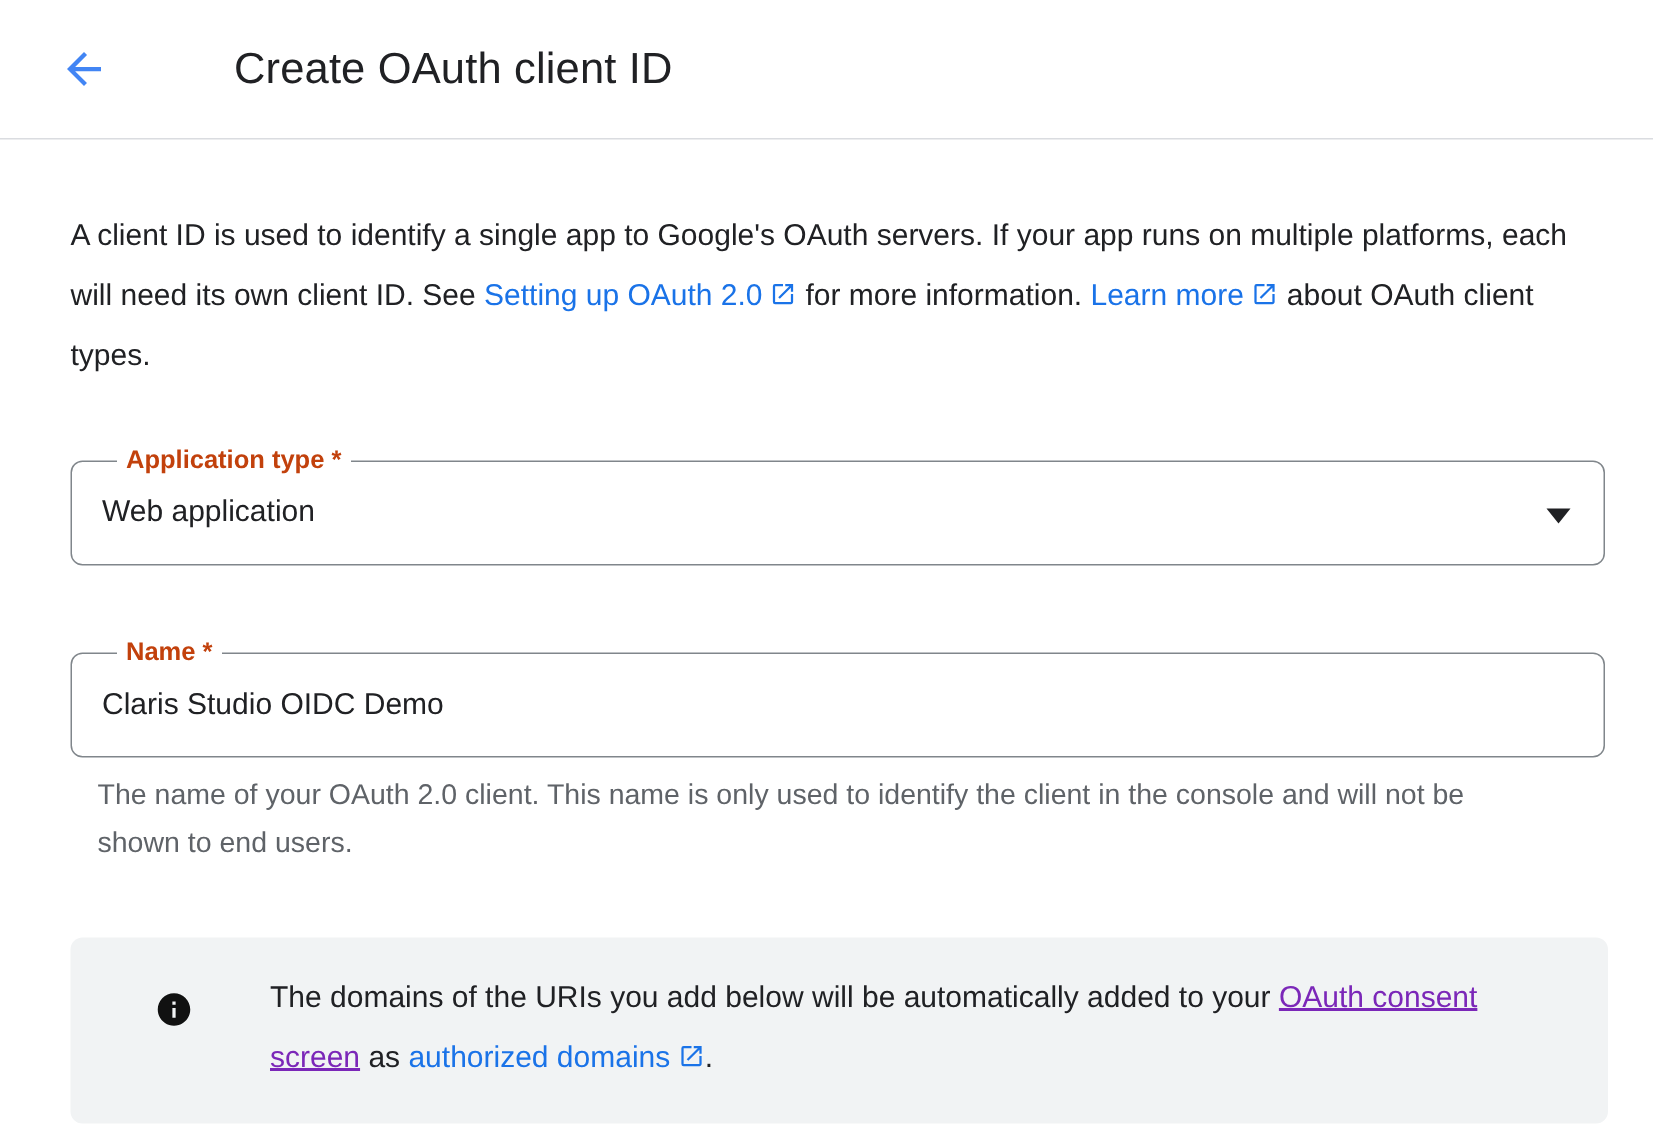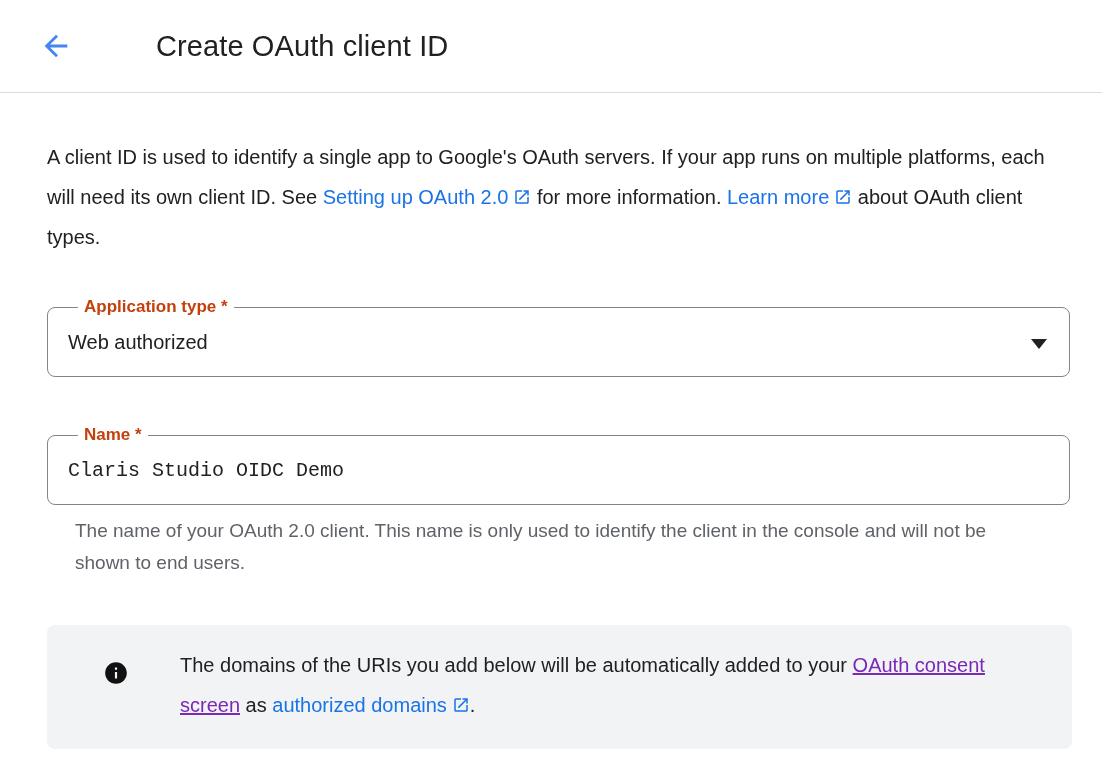--- a/index.html
+++ b/index.html
@@ -27,23 +27,23 @@
   .field.second { margin-top:58px; cursor:text; }
   .field-label { position:absolute; top:-12px; left:30px; background:#fff; padding:0 6px;
                  font-size:17px; font-weight:bold; color:#c2410c; line-height:22px; }
   .field-value { position:absolute; left:20px; top:50%; transform:translateY(-50%);
                  font-size:20px; color:#202124; }
   .caret { position:absolute; right:22px; top:50%; margin-top:-3px; width:0; height:0;
            border-left:8px solid transparent; border-right:8px solid transparent;
            border-top:10px solid #202124; }
   .field input { position:absolute; inset:0; width:100%; height:100%; border:none; outline:none;
                  background:transparent; padding:0 20px; font-size:20px; color:#202124;
-                 font-family:Liberation Mono, monospace; }
+                 font-family:Liberation Sans, sans-serif; }
 
-  .helper { margin:10px 0 0 28px; max-width:925px; font-size:19px; line-height:32px; color:#5f6368; }
+  .helper { margin:10px 0 0 18px; max-width:925px; font-size:19px; line-height:32px; color:#5f6368; }
 
   
   .banner { position:relative; margin-top:46px; width:1025px; min-height:116px;
             background:#f1f3f4; border-radius:8px; padding:20px 40px 24px 133px; }
   .info-icon { position:absolute; left:56px; top:35px; width:26px; height:26px; }
   .info-icon svg { width:26px; height:26px; fill:#111; }
   .banner-text { font-size:20px; line-height:40px; color:#202124; max-width:820px; }
 </style>
 </head>
 <body>
@@ -62,21 +62,21 @@
   <p class="intro">
     <span>A client ID is used to identify a single app to Google's OAuth servers. If your app runs on multiple platforms, each will need its own client ID. See </span><a class="link"><span>Setting up OAuth 2.0</span><svg class="ext-icon" viewBox="0 0 24 24">
           <path d="M19 19H5V5h7V3H5a2 2 0 0 0-2 2v14a2 2 0 0 0 2 2h14c1.1 0 2-.9 2-2v-7h-2v7zM14 3v2h3.59l-9.83 9.83 1.41 1.41L19 6.41V10h2V3h-7z"></path>
         </svg></a><span> for more information. </span><a class="link"><span>Learn more</span><svg class="ext-icon" viewBox="0 0 24 24">
           <path d="M19 19H5V5h7V3H5a2 2 0 0 0-2 2v14a2 2 0 0 0 2 2h14c1.1 0 2-.9 2-2v-7h-2v7zM14 3v2h3.59l-9.83 9.83 1.41 1.41L19 6.41V10h2V3h-7z"></path>
         </svg></a><span> about OAuth client types.</span>
   </p>
 
   <div class="field">
     <span class="field-label">Application type *</span>
-    <span class="field-value">Web authorized</span>
+    <span class="field-value">Web application</span>
     <span class="caret"></span>
   </div>
 
   <div class="field second">
     <span class="field-label">Name *</span>
     <input type="text" value="Claris Studio OIDC Demo" style="">
   </div>
 
   <p class="helper">The name of your OAuth 2.0 client. This name is only used to identify the client in the console and will not be shown to end users.</p>
 

